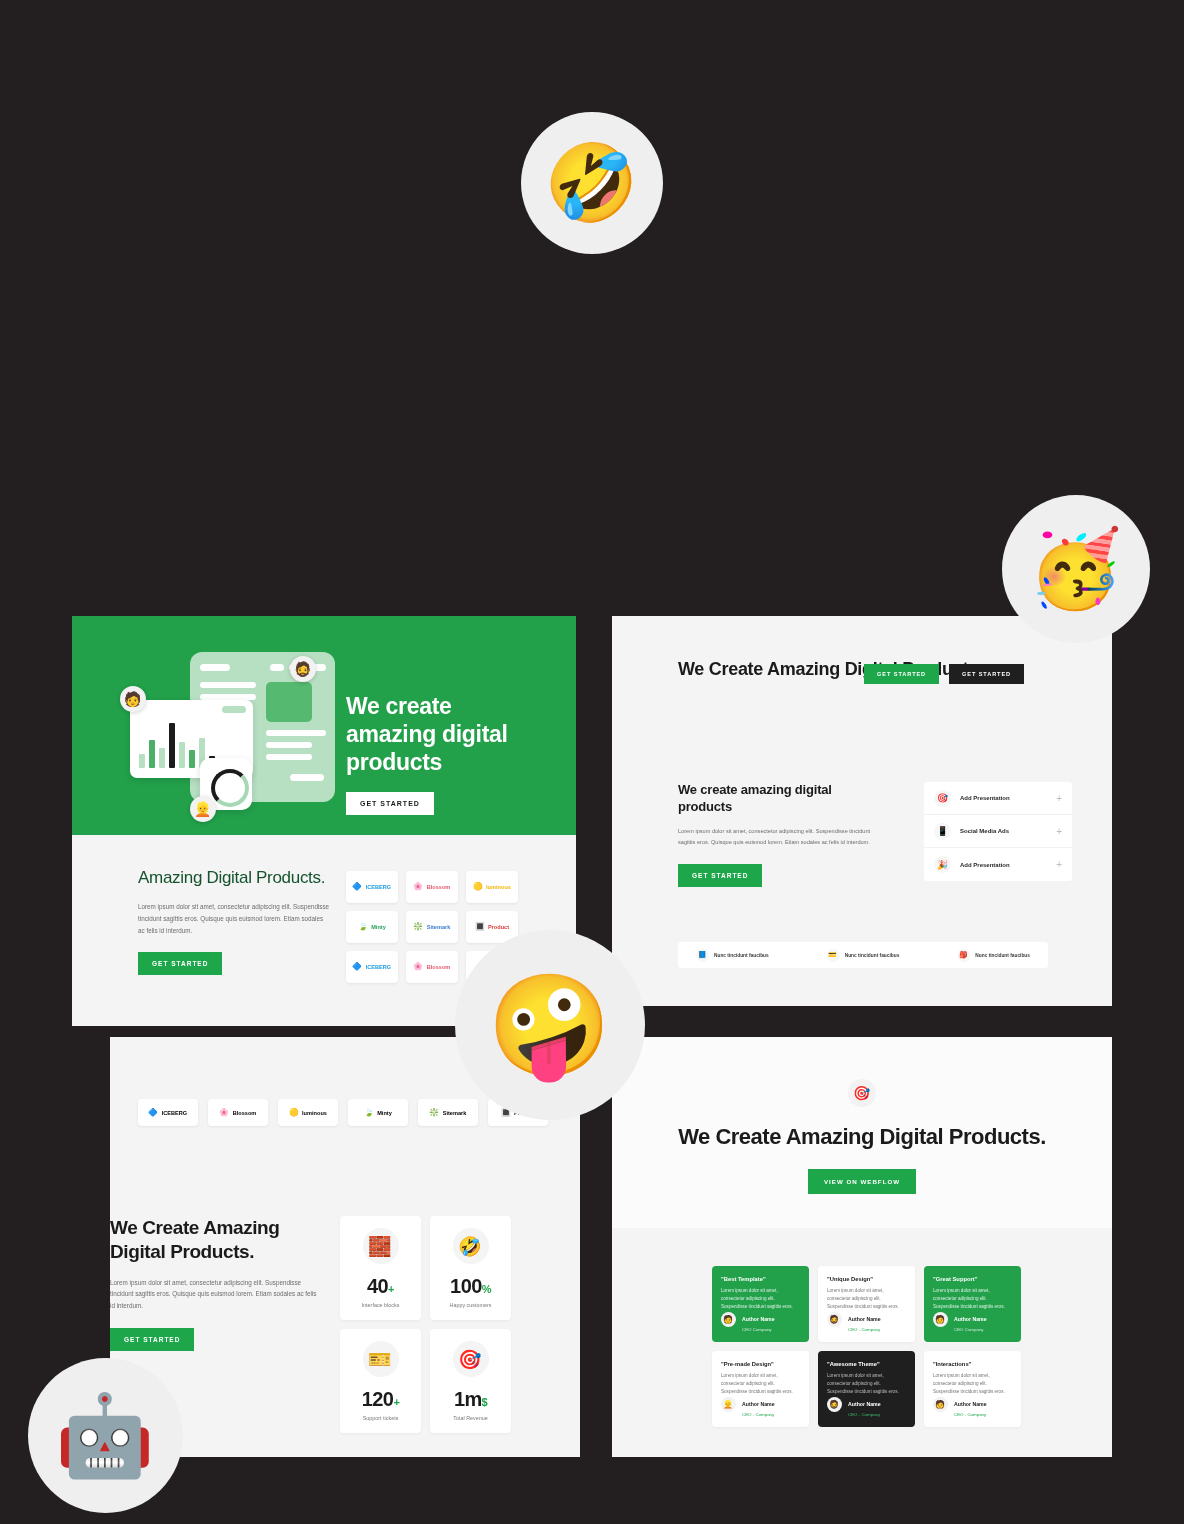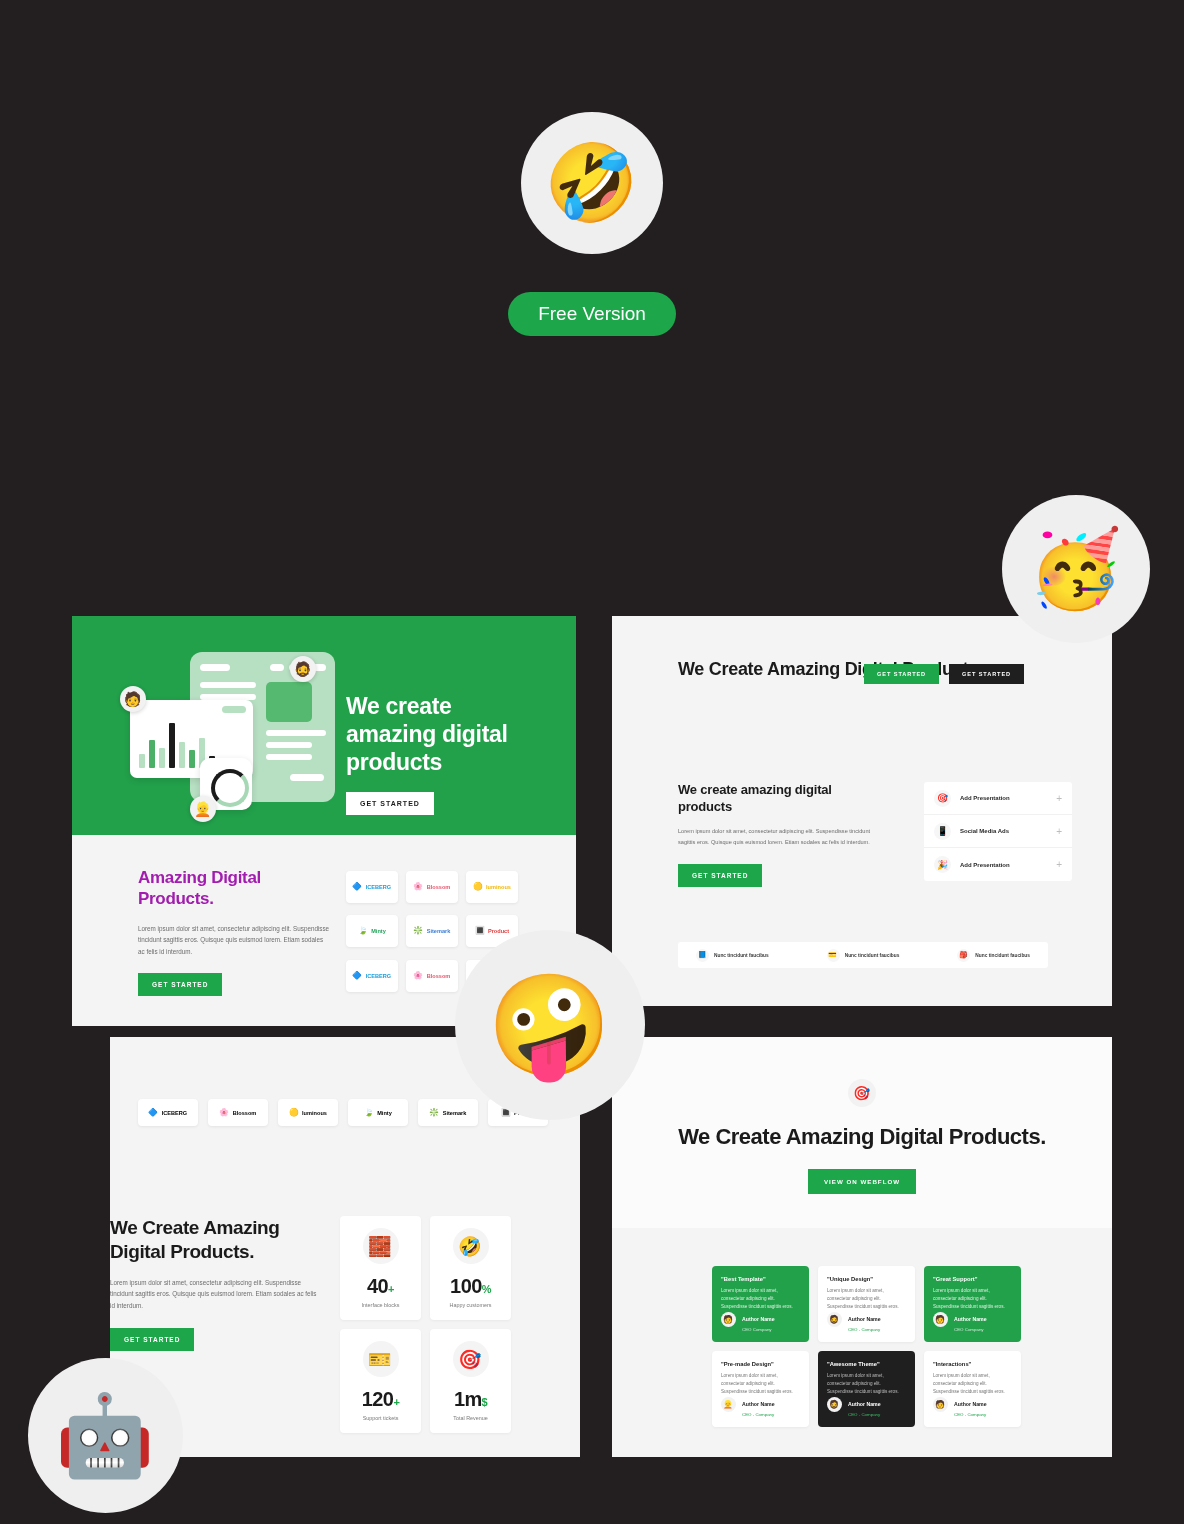--- a/index.html
+++ b/index.html
@@ -58,21 +58,21 @@
   .il-av { position:absolute; width:26px; height:26px; border-radius:50%;
            background:#f2f2f2; display:flex; align-items:center; justify-content:center;
            font-size:14px; box-shadow:0 1px 4px rgba(0,0,0,.18); }
   .c1-copy { position:absolute; left:274px; top:76px; width:200px; }
   .c1-copy h2 { color:#fff; font-size:23px; line-height:1.22; font-weight:bold; letter-spacing:-.3px; }
   .btn-white { display:inline-block; margin-top:16px; background:#fff; color:#1b1b1b;
                font-size:7px; letter-spacing:1px; font-weight:bold;
                padding:8px 14px; }
   .c1-body { padding:32px 24px 0 66px; display:flex; gap:16px; }
   .c1-left { width:192px; }
-  .c1-left h3 { font-size:17px; font-weight:bold; color:#a21caf; line-height:1.25; letter-spacing:-.3px; }
+  .c1-left h3 { font-size:17px; font-weight:normal; color:#14532d; line-height:1.25; letter-spacing:-.3px; }
   .c1-left p { font-size:6.3px; color:#6d6d6d; line-height:1.85; margin-top:13px; }
   .btn-green { display:inline-block; background:#1da64a; color:#fff;
                font-size:6.5px; letter-spacing:1px; font-weight:bold;
                padding:8px 14px; margin-top:16px; }
   .logo-grid { display:grid; grid-template-columns:repeat(3,52px); gap:8px; margin-top:4px; }
   .logo-chip { height:32px; background:#fff; border-radius:4px;
                display:flex; align-items:center; justify-content:center; gap:3px;
                font-size:5.6px; font-weight:bold; box-shadow:0 1px 3px rgba(0,0,0,.07); }
   .logo-chip .mk { font-size:8px; line-height:1; }
 
@@ -163,21 +163,20 @@
   }
   #float-party { left:1002px; top:495px; width:148px; height:148px; font-size:76px; }
   #float-zany  { left:455px;  top:930px; width:190px; height:190px; font-size:100px; }
   #float-robot { left:28px;   top:1358px; width:155px; height:155px; font-size:80px; }
 </style>
 </head>
 <body>
 
 <div class="brand-wrap">
   <div class="brand-emoji-circle">🤣</div>
-  <div class="brand-badge">Free Version</div>
 </div>
 
 <div class="cards">
 
   <div class="card" id="card1">
     <div class="c1-hero">
 
       <div class="c1-illus">
         <div class="il-win">
           <div class="il-bar" style="left:10px;top:12px;width:30px;height:7px;"></div>

